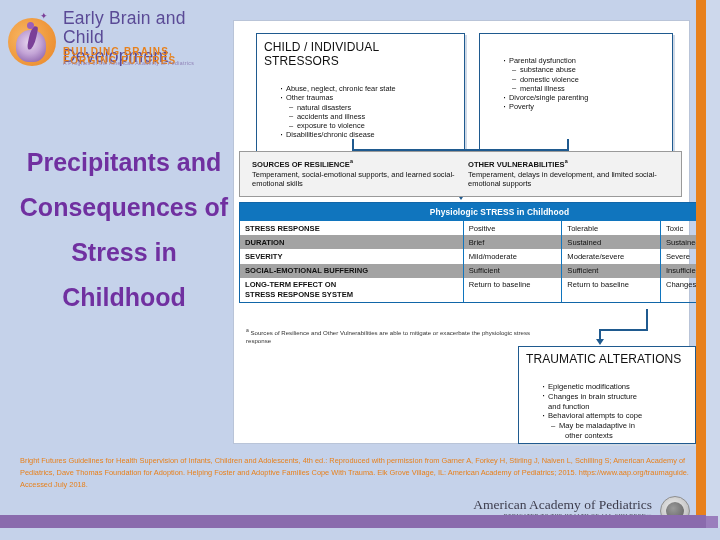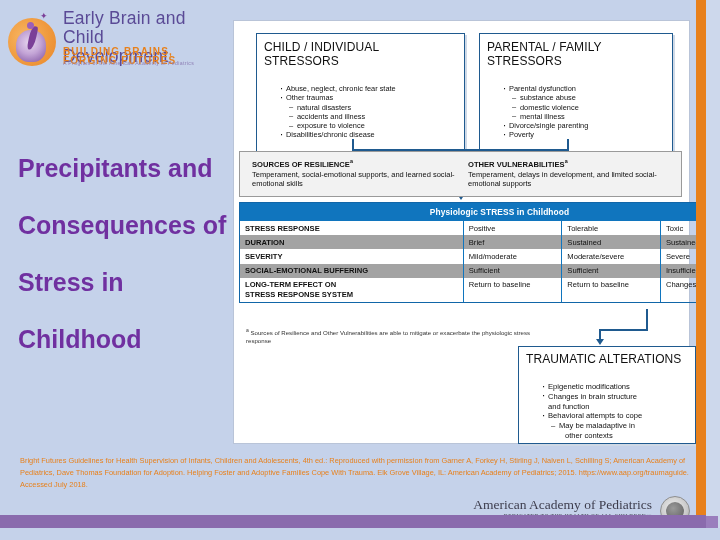--- a/index.html
+++ b/index.html
@@ -29,22 +29,22 @@
   .logo-fig{position:absolute;left:19px;top:10px;width:16px;height:32px;}
   .logo-fig:before{content:"";position:absolute;left:4px;top:6px;width:7px;height:24px;
      background:#7b3f98;border-radius:50% 20% 60% 30%;transform:rotate(12deg);}
   .logo-fig:after{content:"";position:absolute;left:2px;top:2px;width:7px;height:7px;border-radius:50%;background:#9b5fb8;}
   .logo-star{position:absolute;left:34px;top:2px;color:#7b3f98;font-size:9px;line-height:9px;}
   .logo-t1{position:absolute;left:57px;top:3px;font-size:17.5px;line-height:19px;color:#5a4a96;letter-spacing:.2px;}
   .logo-t2{position:absolute;left:57px;top:41px;font-size:10px;line-height:9px;color:#e8801b;letter-spacing:1.1px;font-weight:bold;}
   .logo-t3{position:absolute;left:57px;top:54px;font-size:5.2px;line-height:7px;color:#8e7fb5;letter-spacing:.35px;}
 
   
-  .title{position:absolute;left:18px;top:140px;width:212px;
-     font-size:25px;line-height:57px;font-weight:bold;color:#7030a0;}
+  .title{position:absolute;left:18px;top:140px;width:212px;text-align:center;
+     font-size:25px;line-height:45px;font-weight:bold;color:#7030a0;}
 
   
   .diagram{position:absolute;left:233px;top:20px;width:455px;height:422px;background:#ffffff;
      border:1px solid #b9c4d8;}
   .dg{position:absolute;inset:0;}
 
   .box{position:absolute;background:#fff;border:1.6px solid #1f5a8f;box-shadow:2px 2px 0 #cfd9e6;}
   .box .hd{font-weight:normal;font-size:12px;color:#111;letter-spacing:.1px;}
   .box ul{margin:16px;padding:0;list-style:none;}
   .box li{font-size:7.4px;line-height:9.3px;color:#111;position:relative;padding-left:6px;}
@@ -134,21 +134,20 @@
         <li>Abuse, neglect, chronic fear state</li>
         <li>Other traumas</li>
         <li class="sub">natural disasters</li>
         <li class="sub">accidents and illness</li>
         <li class="sub">exposure to violence</li>
         <li>Disabilities/chronic disease</li>
       </ul>
     </div>
 
     <div class="box" id="box-parent">
-      <div class="hd">PARENTAL / FAMILY STRESSORS</div>
       <ul>
         <li>Parental dysfunction</li>
         <li class="sub">substance abuse</li>
         <li class="sub">domestic violence</li>
         <li class="sub">mental illness</li>
         <li>Divorce/single parenting</li>
         <li>Poverty</li>
       </ul>
     </div>
 

